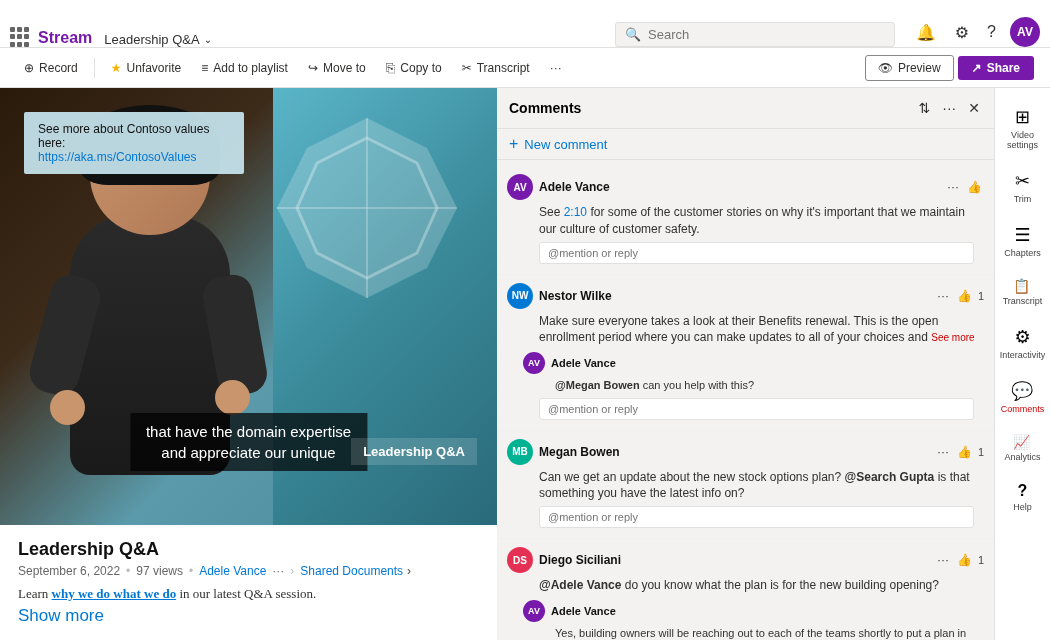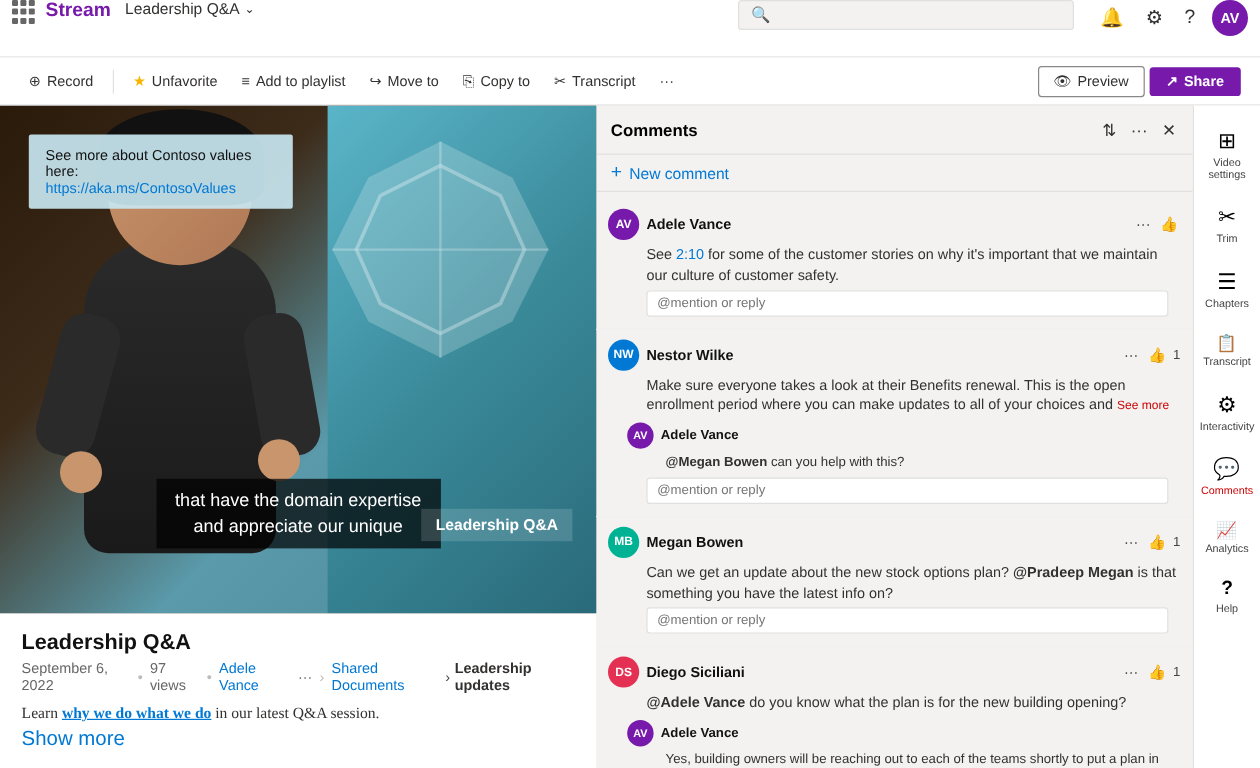--- a/index.html
+++ b/index.html
@@ -1,20 +1,20 @@
 <!DOCTYPE html>
 <html><head>
   <meta charset="utf-8">
   <style>
     * { box-sizing: border-box; margin: 0; padding: 0; }
     body { font-family: 'Segoe UI', sans-serif; font-size: 13px; background: #f3f2f1; width: 1050px; height: 640px; overflow: hidden; }
 
     
     .top-nav {
-      display: flex; align-items: flex-start; height: 48px;
+      display: flex; align-items: flex-end; height: 48px;
       background: #fff; border-bottom: 1px solid #e0e0e0;
       padding: 0 10px; gap: 8px;
     }
     .waffle-icon { width: 20px; height: 20px; display: flex; flex-wrap: wrap; gap: 2px; cursor: pointer; }
     .waffle-dot { width: 5px; height: 5px; background: #666; border-radius: 1px; }
     .stream-logo { font-size: 16px; font-weight: 600; color: #7719aa; margin-right: 4px; }
     .breadcrumb-nav { display: flex; align-items: center; gap: 4px; font-size: 13px; color: #323130; }
     .breadcrumb-nav span { color: #323130; }
     .breadcrumb-icon { font-size: 10px; color: #888; }
     .search-bar {
@@ -149,20 +149,21 @@
       <div class="waffle-dot"></div>
       <div class="waffle-dot"></div>
   </div>
   <span class="stream-logo">Stream</span>
   <div class="breadcrumb-nav">
     <span>Leadership Q&amp;A</span>
     <span class="breadcrumb-icon">⌄</span>
   </div>
   <div class="search-bar">
     <span style="color:#888; font-size:13px;">🔍</span>
+    <input type="text" placeholder="Search" style="">
   </div>
   <div class="nav-icons">
     <button class="nav-icon-btn">🔔</button>
     <button class="nav-icon-btn">⚙</button>
     <button class="nav-icon-btn">?</button>
     <div class="avatar">AV</div>
   </div>
 </div>
 
 <div class="toolbar">
@@ -258,21 +259,20 @@
         <span>September 6, 2022</span>
         <span class="meta-sep">•</span>
         <span>97 views</span>
         <span class="meta-sep">•</span>
         <a style="color:#0078d4;text-decoration:none;">Adele Vance</a>
         <span>···</span>
         <span class="meta-sep">›</span>
         <div class="breadcrumb-path">
           <a>Shared Documents</a>
           <span>›</span>
-          <span class="bold-link">Leadership updates</span>
         </div>
       </div>
       <div class="video-desc">
         <span>Learn </span><a>why we do what we do</a><span> in our latest Q&amp;A session.</span>
       </div>
       <a class="show-more">Show more</a>
     </div>
   </div>
 
   <div class="comments-panel">
@@ -340,21 +340,21 @@
         <div class="comment-top">
           <div class="comment-avatar" style="background:#00b294;">MB</div>
           <span class="comment-name">Megan Bowen</span>
           <div class="comment-actions">
             <button class="icon-btn" style="font-size:12px;">···</button>
             <button class="icon-btn" style="font-size:12px;">👍</button>
             <span class="like-badge">1</span>
           </div>
         </div>
         <div class="comment-body">
-          Can we get an update about the new stock options plan? <strong>@Pradeep Megan</strong> is that something you have the latest info on?
+          Can we get an update about the new stock options plan? <strong>@Search Gupta</strong> is that something you have the latest info on?
         </div>
         <div class="reply-input-wrap">
           <input class="reply-input" placeholder="@mention or reply" type="text" style="">
         </div>
       </div>
 
       <div class="comment-item">
         <div class="comment-top">
           <div class="comment-avatar" style="background:#e43153;">DS</div>
           <span class="comment-name">Diego Siciliani</span>

